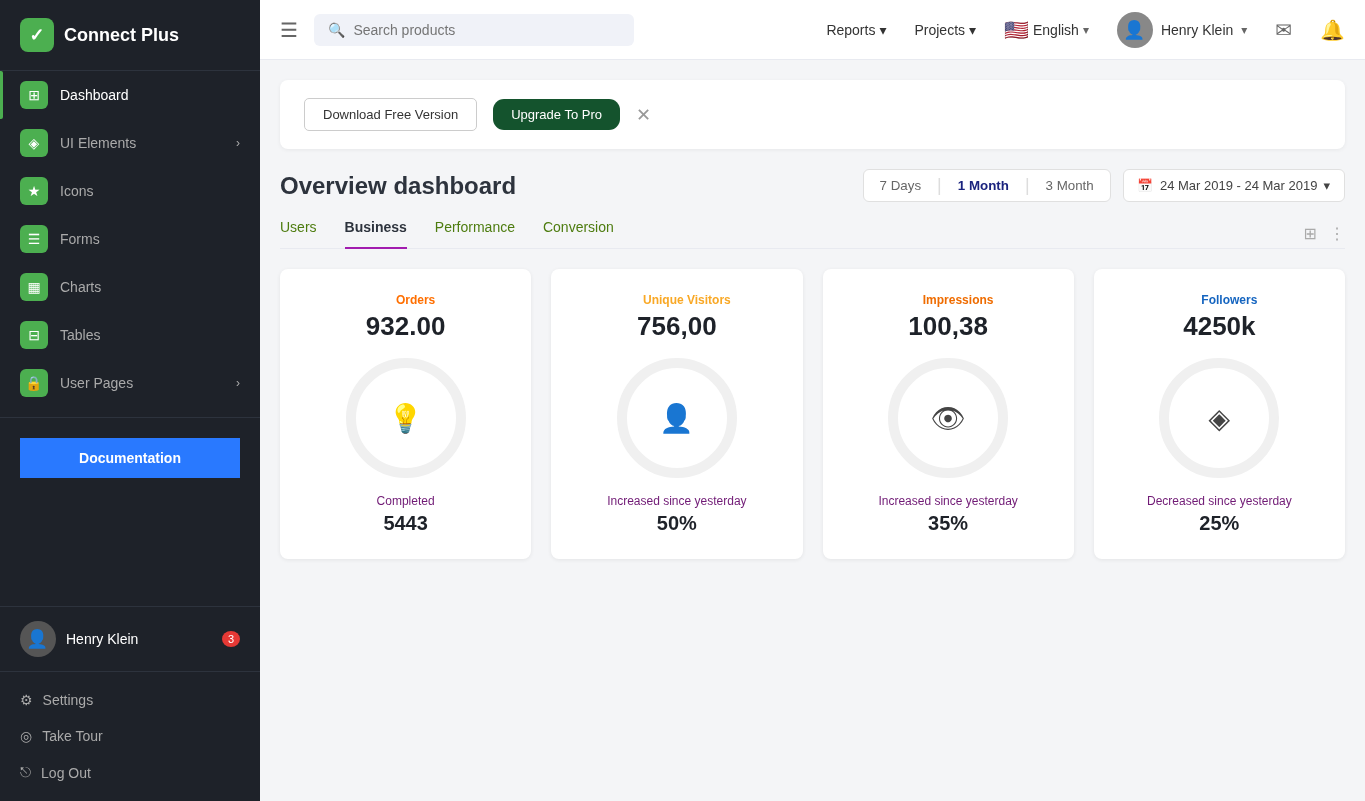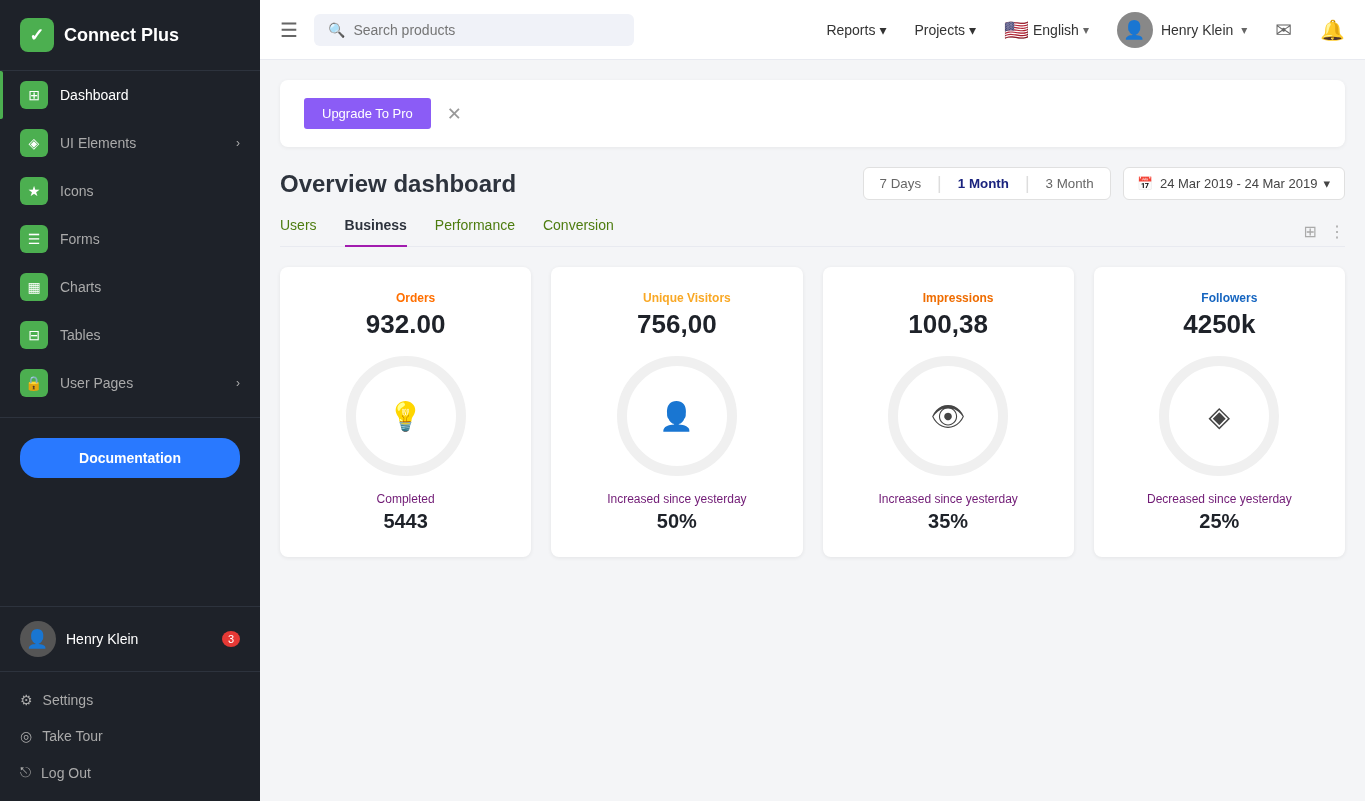--- a/index.html
+++ b/index.html
@@ -71,21 +71,21 @@
       color: #fff;
       flex-shrink: 0;
     }
     .sidebar-item .chevron { margin-left: auto; font-size: 12px; }
     .sidebar-divider { border: none; border-top: 1px solid #2d333d; margin: 10px 0; }
     .sidebar-doc-btn {
       margin: 10px 20px;
       background: #2979ff;
       color: #fff;
       border: none;
-      border-radius: 18px;
+      border-radius: 0;
       padding: 12px 0;
       font-size: 14px;
       font-weight: 600;
       cursor: pointer;
       width: calc(100% - 40px);
       text-align: center;
     }
     .sidebar-user {
       display: flex;
       align-items: center;
@@ -162,22 +162,22 @@
       margin-bottom: 20px;
       box-shadow: 0 1px 4px rgba(0,0,0,0.06);
     }
     .banner-text { flex: 1; font-size: 14px; color: #555; }
     .banner-text a { color: #2979ff; text-decoration: none; }
     .banner-btn-outline {
       border: 1px solid #ccc; background: #fff; color: #333;
       padding: 8px 18px; border-radius: 5px; font-size: 13px; cursor: pointer;
     }
     .banner-btn-purple {
-      background: #8b5cf6; color: #fff;
-      padding: 8px 18px; border-radius: 3px; font-size: 13px; border: none; cursor: pointer;
+      background: #14532d; color: #fff;
+      padding: 8px 18px; border-radius: 11px; font-size: 13px; border: none; cursor: pointer;
     }
     .banner-close { color: #999; cursor: pointer; font-size: 18px; }
 
     
     .dash-header {
       display: flex; align-items: center; justify-content: space-between;
       margin-bottom: 16px;
     }
     .dash-title { font-size: 24px; font-weight: 700; color: #2d333d; }
     .dash-controls { display: flex; align-items: center; gap: 0; }
@@ -351,20 +351,21 @@
         <span style="font-size:12px;color:#666;">▾</span>
       </div>
       <span class="topbar-icon">✉</span>
       <span class="topbar-icon">🔔</span>
     </div>
   </header>
 
   <div class="content">
 
     <div class="banner">
+      <button class="banner-btn-outline">Download Free Version</button>
       <button class="banner-btn-purple">Upgrade To Pro</button>
       <span class="banner-close">✕</span>
     </div>
 
     <div class="dash-header">
       <h1 class="dash-title">Overview dashboard</h1>
       <div class="dash-controls">
         <div class="period-selector">
           <button class="period-btn">7 Days</button>
           <span class="period-sep">|</span>

